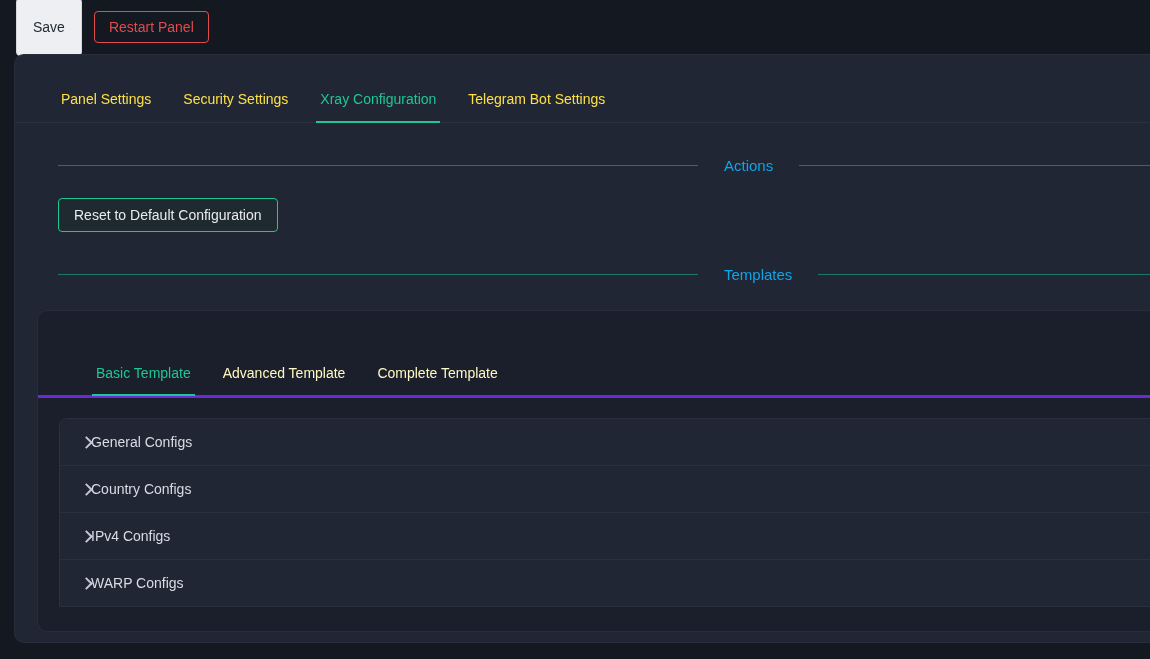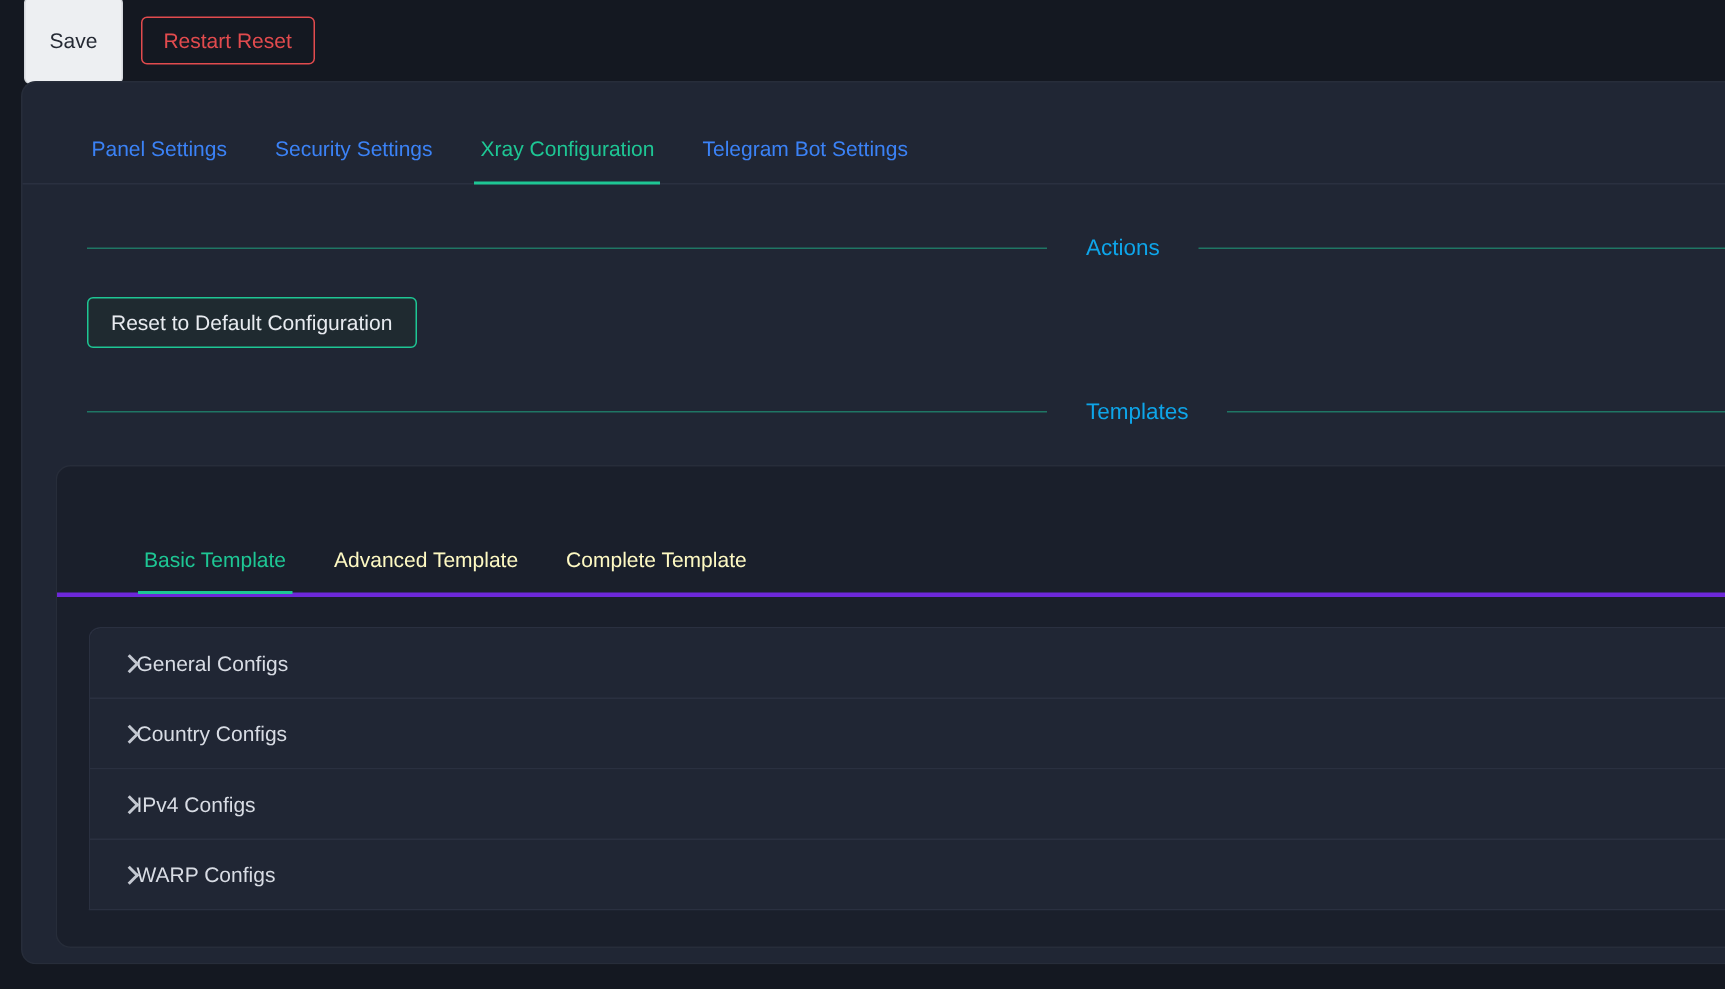--- a/index.html
+++ b/index.html
@@ -15,21 +15,21 @@
   .btn-save{background:#edeff2;color:#252a34;border:1px solid #d5d8dd;padding:18px 16px;}
   .btn-restart{background:transparent;color:#e24b4e;border:1px solid #e24b4e;padding:5px 14px;}
   
   .main-card{
     position:relative;margin-left:14px;height:589px;
     background:#202634;border:1px solid #272d3a;border-right:none;
     border-radius:10px 0 0 10px;box-sizing:border-box;
   }
   
   .tabbar{display:flex;padding:26px 0 0 30px;border-bottom:1px solid #2a3040;}
-  .tab{padding:10px 16px 15px;font-size:14px;color:#3b82f6;cursor:pointer;position:relative;}
+  .tab{padding:10px 16px 15px;font-size:14px;color:#fde047;cursor:pointer;position:relative;}
   .tab.active{color:#1ec694;}
   .tab.active::after{
     content:"";position:absolute;left:12px;right:12px;bottom:-1px;height:2px;background:#1ec694;
   }
   
   .section-divider{display:flex;align-items:center;margin:34px 0 0 43px;}
   .section-divider .line{height:1px;background:rgba(30,198,148,.5);}
   .section-divider .line.left{flex:0 0 640px;}
   .section-divider .line.right{flex:1;}
   .section-divider .divider-label{
@@ -67,21 +67,21 @@
   .chev{
     width:7px;height:7px;border-top:2px solid #c3c8d1;border-right:2px solid #c3c8d1;
     transform:rotate(45deg);flex:0 0 auto;
   }
 </style>
 </head>
 <body>
 
 <div class="topbar">
   <button class="btn btn-save">Save</button>
-  <button class="btn btn-restart">Restart Reset</button>
+  <button class="btn btn-restart">Restart Panel</button>
 </div>
 
 <div class="main-card">
 
   
   <div class="tabbar">
     <div class="tab">Panel Settings</div>
     <div class="tab">Security Settings</div>
     <div class="tab active">Xray Configuration</div>
     <div class="tab">Telegram Bot Settings</div>

